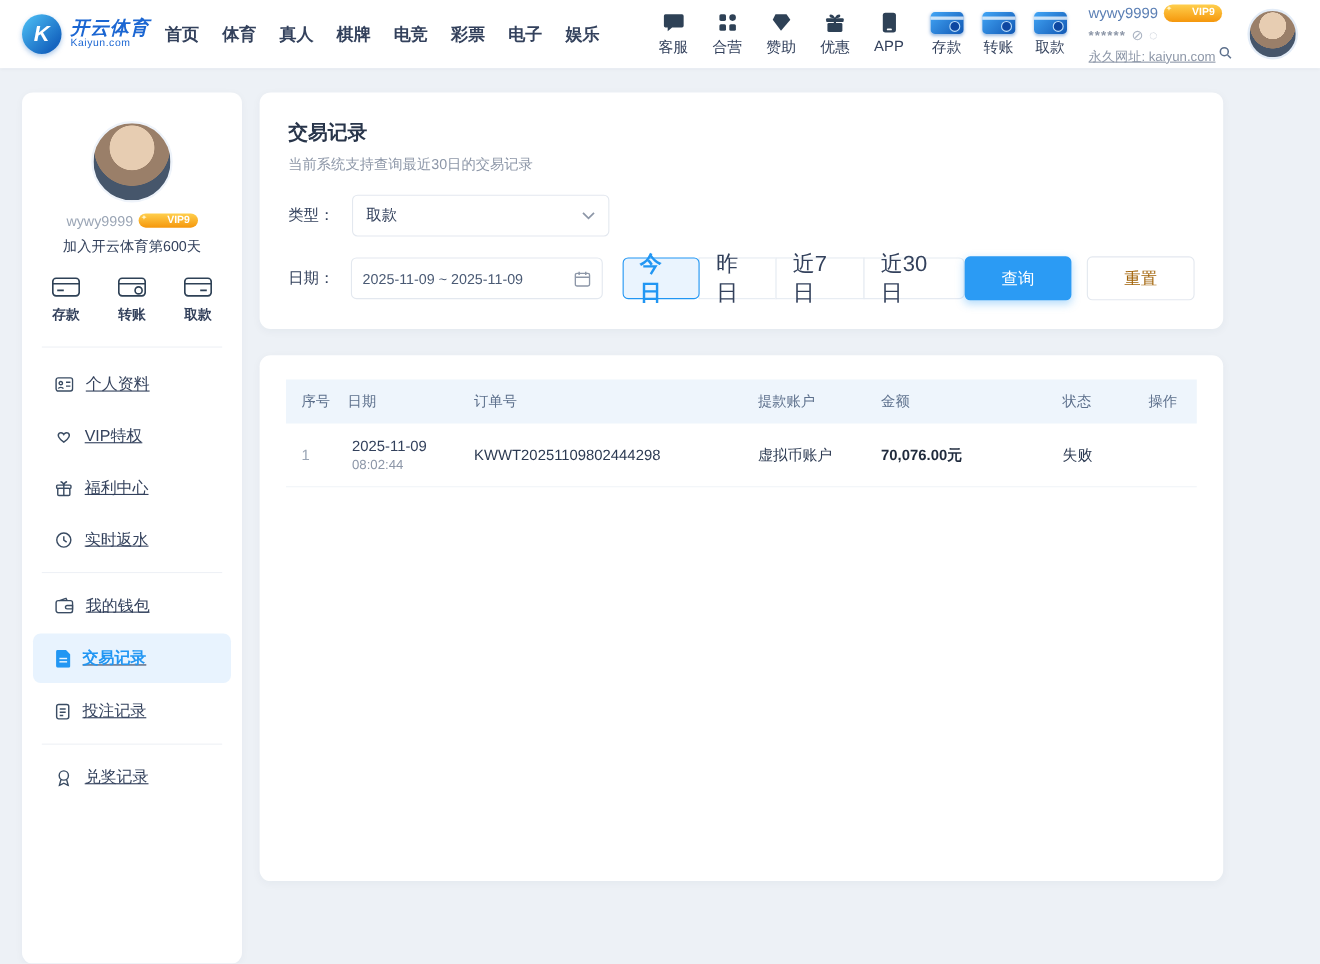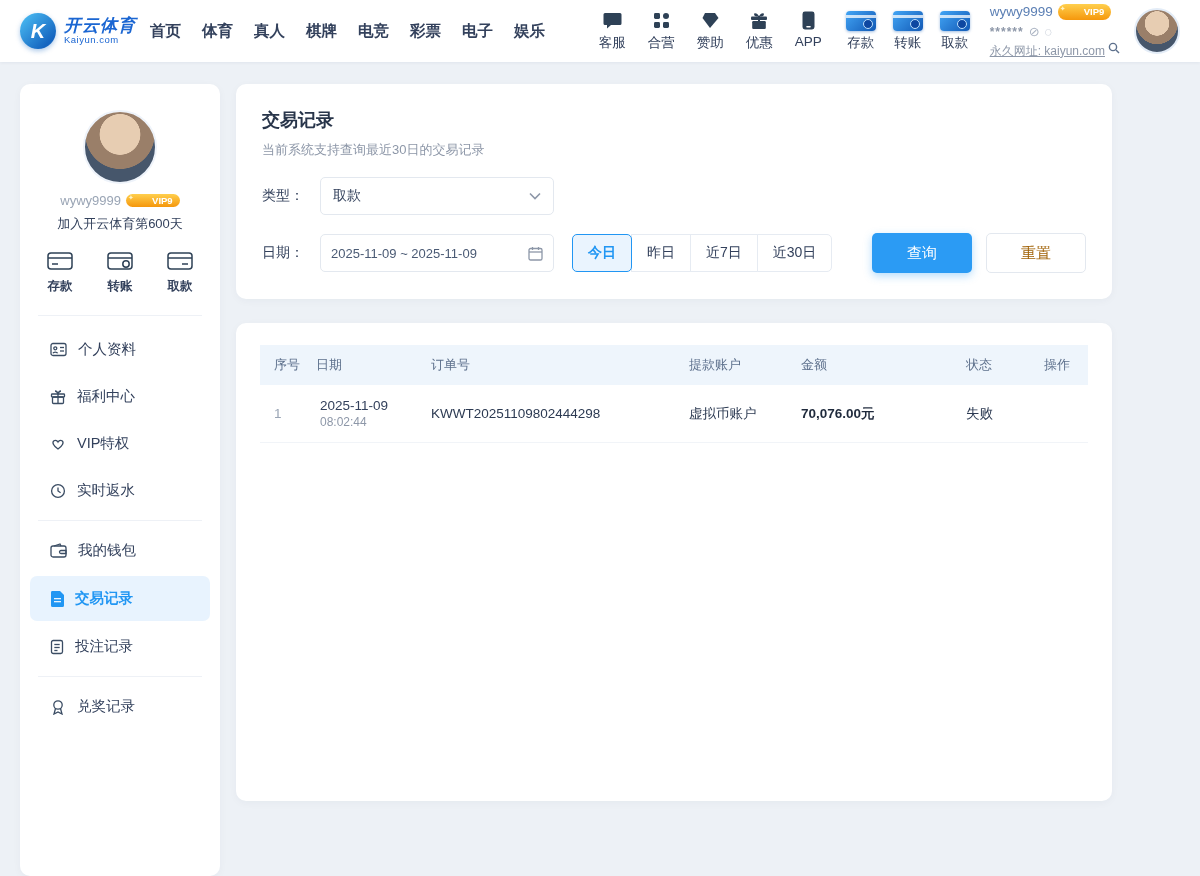--- a/index.html
+++ b/index.html
@@ -40,39 +40,39 @@
   .sidebar { width:200px; flex-shrink:0; background:#fff; border-radius:10px; box-shadow:0 2px 8px rgba(20,40,80,.04); padding:26px 0 10px; overflow:hidden; }
   .sb-avatar { width:74px; height:74px; border-radius:50%; margin:0 auto; background:radial-gradient(circle at 50% 32%, #e7cdb2 0 34%, #9a7f69 35% 58%, #46566b 59% 100%); border:2px solid #eef3fa; }
   .sb-namerow { display:flex; align-items:center; justify-content:center; gap:5px; margin-top:9px; }
   .sb-name { color:#9aa5b5; font-size:13px; }
   .sb-join { text-align:center; font-size:13px; color:#33415c; margin-top:7px; }
   .sb-actions { display:flex; justify-content:space-between; padding:16px 26px 14px; }
   .sb-act { display:flex; flex-direction:column; align-items:center; gap:5px; cursor:pointer; }
   .sb-act svg { color:#2e4156; }
   .sb-act .a-lab { font-size:12.5px; color:#33415c; font-weight:600; }
   .sb-div { height:1px; background:#eef1f6; margin:6px 18px; }
-  .menu { padding-top:4px; }
+  .menu { padding-top:4px;text-decoration:underline; }
   .m-item { display:flex; align-items:center; gap:11px; height:47px; padding:0 0 0 30px; font-size:14.5px; color:#33415c; cursor:pointer; position:relative; }
   .m-item svg { color:#3a4c63; flex-shrink:0; }
   .m-item.active { background:#e8f3fe; color:#2196f3; margin:2px 10px; padding-left:20px; height:45px; border-radius:7px; font-weight:600; }
   .m-item.active svg { color:#2196f3; }
   .m-badge { position:absolute; right:18px; background:#2b9bf4; color:#fff; font-size:10px; padding:2px 7px; border-radius:9px; }
 
   
   .main { flex:1; display:flex; flex-direction:column; gap:24px; }
   .card { background:#fff; border-radius:10px; box-shadow:0 2px 8px rgba(20,40,80,.04); }
   .filter-card { padding:24px 26px 26px; }
   .pg-title { font-size:18px; font-weight:bold; color:#28354a; }
   .pg-sub { font-size:13px; color:#8d97a8; margin-top:9px; }
   .f-row { display:flex; align-items:center; margin-top:18px; }
   .f-label { font-size:14px; color:#33415c; width:58px; }
   .f-select { width:234px; height:38px; border:1px solid #e3e8ef; border-radius:5px; display:flex; align-items:center; justify-content:space-between; padding:0 12px; font-size:14px; color:#33415c; cursor:pointer; background:#fff; }
   .f-date { width:234px; height:38px; border:1px solid #e3e8ef; border-radius:5px; display:flex; align-items:center; justify-content:space-between; padding:0 10px; font-size:13px; color:#4a5a74; cursor:pointer; background:#fff; }
   .rangegrp { display:flex; margin-left:18px; }
-  .r-btn { height:38px; padding:0 15px; display:flex; align-items:center; font-size:14px; color:#33415c; background:#fff; border:1px solid #e6ebf2; margin-left:-1px; cursor:pointer; }
+  .r-btn { height:38px; padding:0 15px; display:flex; align-items:center; font-size:20px; color:#33415c; background:#fff; border:1px solid #e6ebf2; margin-left:-1px; cursor:pointer; }
   .r-btn:first-child { border-radius:5px 0 0 5px; margin-left:0; }
   .r-btn:last-child { border-radius:0 5px 5px 0; }
   .r-btn.active { background:#eaf4fe; border:1px solid #2196f3; color:#2196f3; z-index:2; border-radius:5px; font-weight:600; }
   .f-spacer { flex:1; }
   .btn { height:40px; width:100px; border-radius:5px; display:flex; align-items:center; justify-content:center; font-size:15px; cursor:pointer; }
   .btn-primary { background:#2b9bf4; color:#fff; box-shadow:0 3px 8px rgba(43,155,244,.35); }
   .btn-plain { background:#fff; border:1px solid #e3e8ef; color:#a16207; margin-left:14px; }
 
   .table-card { height:478px; padding:22px 24px; overflow:hidden; }
   .tbl { width:100%; }
@@ -243,33 +243,33 @@
         <svg width="17" height="15" viewBox="0 0 17 15" fill="none" stroke="currentColor" stroke-width="1.3">
             <rect x="1" y="1.5" width="15" height="12" rx="2"></rect>
             <circle cx="5.3" cy="6.3" r="1.5"></circle>
             <path d="M3 11.3c.5-1.5 4-1.5 4.6 0"></path>
             <line x1="10" y1="5.5" x2="14" y2="5.5"></line>
             <line x1="10" y1="9" x2="14" y2="9"></line>
           </svg>
         <span>个人资料</span>
       </div>
       <div class="m-item">
+        <svg width="16" height="15" viewBox="0 0 16 15" fill="none" stroke="currentColor" stroke-width="1.3">
+            <path d="M8 13C3.2 9.6 1.8 6.4 4 4.8c1.6-1.1 3.5.2 4 1.2.5-1 2.4-2.3 4-1.2 2.2 1.6.8 4.8-4 8.2z"></path>
+          </svg>
+        <span>VIP特权</span>
+      </div>
+      <div class="m-item">
         <svg width="16" height="16" viewBox="0 0 16 16" fill="none" stroke="currentColor" stroke-width="1.3">
             <rect x="1.5" y="5" width="13" height="3" rx="0.8"></rect>
             <rect x="2.5" y="8" width="11" height="6.5" rx="1"></rect>
             <line x1="8" y1="5" x2="8" y2="14.5"></line>
             <path d="M5 2c1.4 0 2.5 1.2 3 3M11 2c-1.4 0-2.5 1.2-3 3"></path>
           </svg>
         <span>福利中心</span>
-      </div>
-      <div class="m-item">
-        <svg width="16" height="15" viewBox="0 0 16 15" fill="none" stroke="currentColor" stroke-width="1.3">
-            <path d="M8 13C3.2 9.6 1.8 6.4 4 4.8c1.6-1.1 3.5.2 4 1.2.5-1 2.4-2.3 4-1.2 2.2 1.6.8 4.8-4 8.2z"></path>
-          </svg>
-        <span>VIP特权</span>
       </div>
       <div class="m-item">
         <svg width="16" height="16" viewBox="0 0 16 16" fill="none" stroke="currentColor" stroke-width="1.3">
             <circle cx="8" cy="8" r="6.4"></circle>
             <path d="M8 4.5V8l2.6 1.8"></path>
           </svg>
         <span>实时返水</span>
       </div>
 
       <div class="sb-div"></div>

